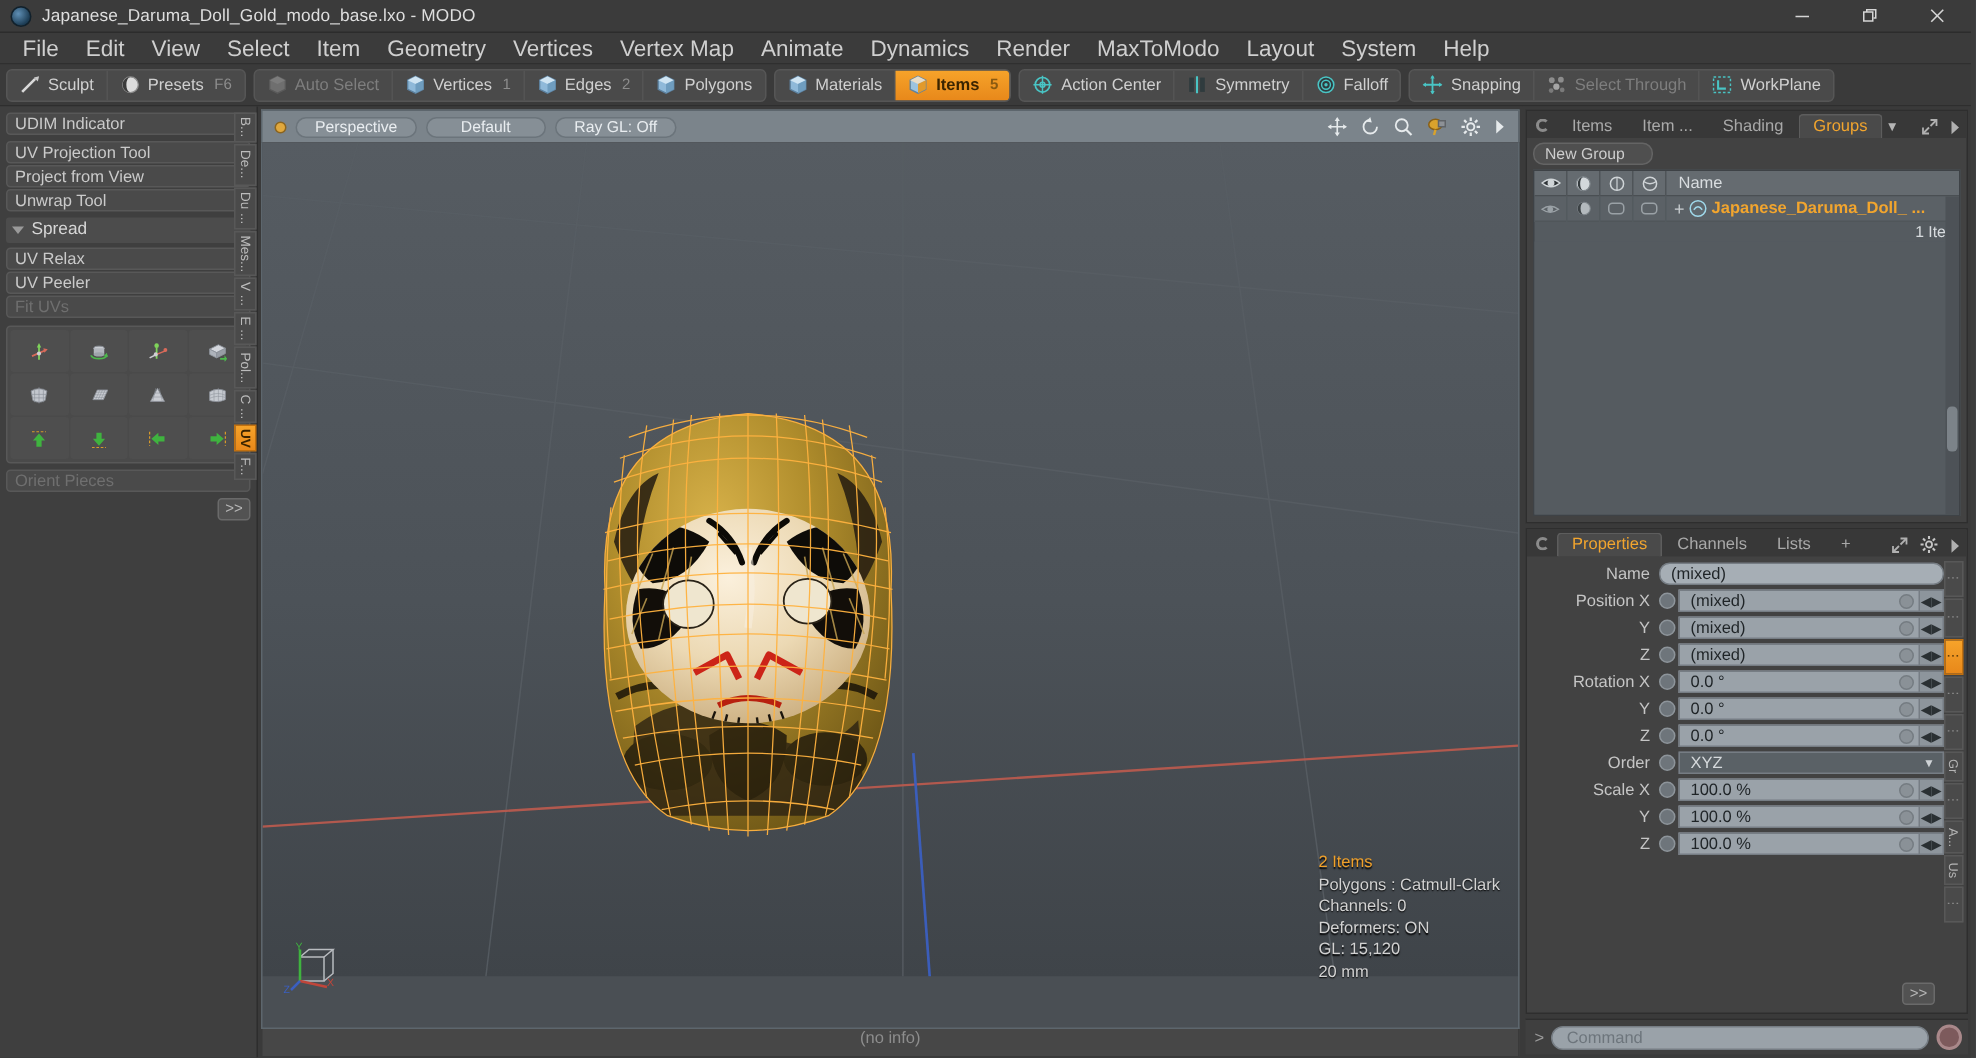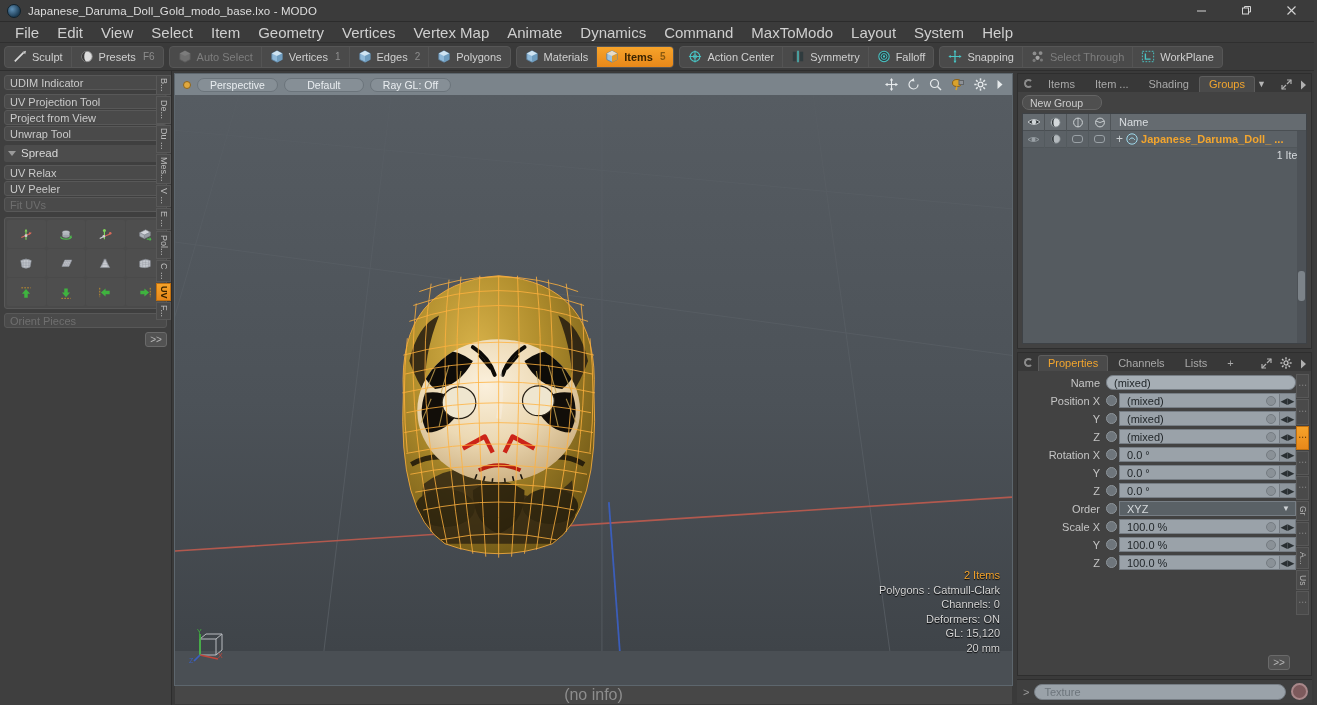--- a/index.html
+++ b/index.html
@@ -110,28 +110,28 @@
     height: 14px; min-width: 80px; padding: 0 12px; background: #868f96; border: 1px solid #6b747b;
     border-radius: 7px; color: #e9edf0; font-size: 10.5px; display: flex; align-items: center; justify-content: center;
   }
   .vp-sp { flex: 1; }
   .vp-icons { display: flex; align-items: center; gap: 9px; }
   .vp-icons svg { display:block; }
   .viewport { position: relative; flex: 1; min-height: 0; overflow: hidden;
      border: 1px solid #5d666d; border-top: none; background: #4a4f54; }
   .vp-canvas { position:absolute; inset:0; }
   .vp-info {
-    position: absolute; right: 12px; bottom: 30px; text-align: right;
+    position: absolute; right: 12px; bottom: 30px; 
     font-size: 11px; color: #d3d3d3; line-height: 14.5px; text-shadow: 0 1px 1px #000;
   }
   .vp-info .hl { color: #f0a02a; }
   .vp-gizmo { position: absolute; left: 12px; bottom: 18px; }
   .statusbar {
     height: 19px; background: #474747; border: 1px solid #3a3a3a; border-top:none;
-    display: flex; align-items: center; justify-content: center; color: #8d8d8d; font-size: 16px; flex: none;
+    display: flex; justify-content: center; color: #8d8d8d; font-size: 11px; flex: none;
   }
 
   
   .rightpanel { width: 299px; flex: none; display: flex; flex-direction: column; background:#3a3a3a; padding-top: 2px; }
   .rp-section { display: flex; flex-direction: column; background: #424242; border: 1px solid #2e2e2e; margin: 0 2px 3px 2px; }
   .rp-tabs { height: 18px; display: flex; align-items: flex-end; background: #383838; padding-left: 4px; flex:none; }
   .rp-cdot { width: 9px; height: 9px; border-radius: 50%; border: 2px solid #8b8b8b; border-right-color: transparent; margin: 0 5px 4px 2px; flex:none; }
   .rtab {
     height: 16px; line-height: 15px; padding: 0 9px; font-size: 11px; color: #a9a9a9;
     border: 1px solid transparent; border-bottom: none; border-radius: 3px 3px 0 0; white-space:nowrap;
@@ -230,21 +230,21 @@
       <div class="menu-item">File</div>
       <div class="menu-item">Edit</div>
       <div class="menu-item">View</div>
       <div class="menu-item">Select</div>
       <div class="menu-item">Item</div>
       <div class="menu-item">Geometry</div>
       <div class="menu-item">Vertices</div>
       <div class="menu-item">Vertex Map</div>
       <div class="menu-item">Animate</div>
       <div class="menu-item">Dynamics</div>
-      <div class="menu-item">Command</div>
+      <div class="menu-item">Render</div>
       <div class="menu-item">MaxToModo</div>
       <div class="menu-item">Layout</div>
       <div class="menu-item">System</div>
       <div class="menu-item">Help</div>
     </div>
 
   <div class="toolbar" id="toolbar">
       <div class="tgroup">
         <div class="tbtn">
           <svg class="ico" viewBox="0 0 16 15">
@@ -985,18 +985,18 @@
               <div class="vtab-r dots" style="height: 24px;">⋮</div>
               <div class="vtab-r" style="height: 22px;">A...</div>
               <div class="vtab-r" style="height: 20px;">Us</div>
               <div class="vtab-r dots" style="height: 24px;">⋮</div>
             </div>
         </div>
       </div>
 
       <div class="cmdbar">
         <span class="cmd-gt">&gt;</span>
-        <div class="cmd-input">Texture</div>
+        <div class="cmd-input">Command</div>
         <div class="cmd-rec"></div>
       </div>
     </div>
   </div>
 </div>
 
 </body></html>

